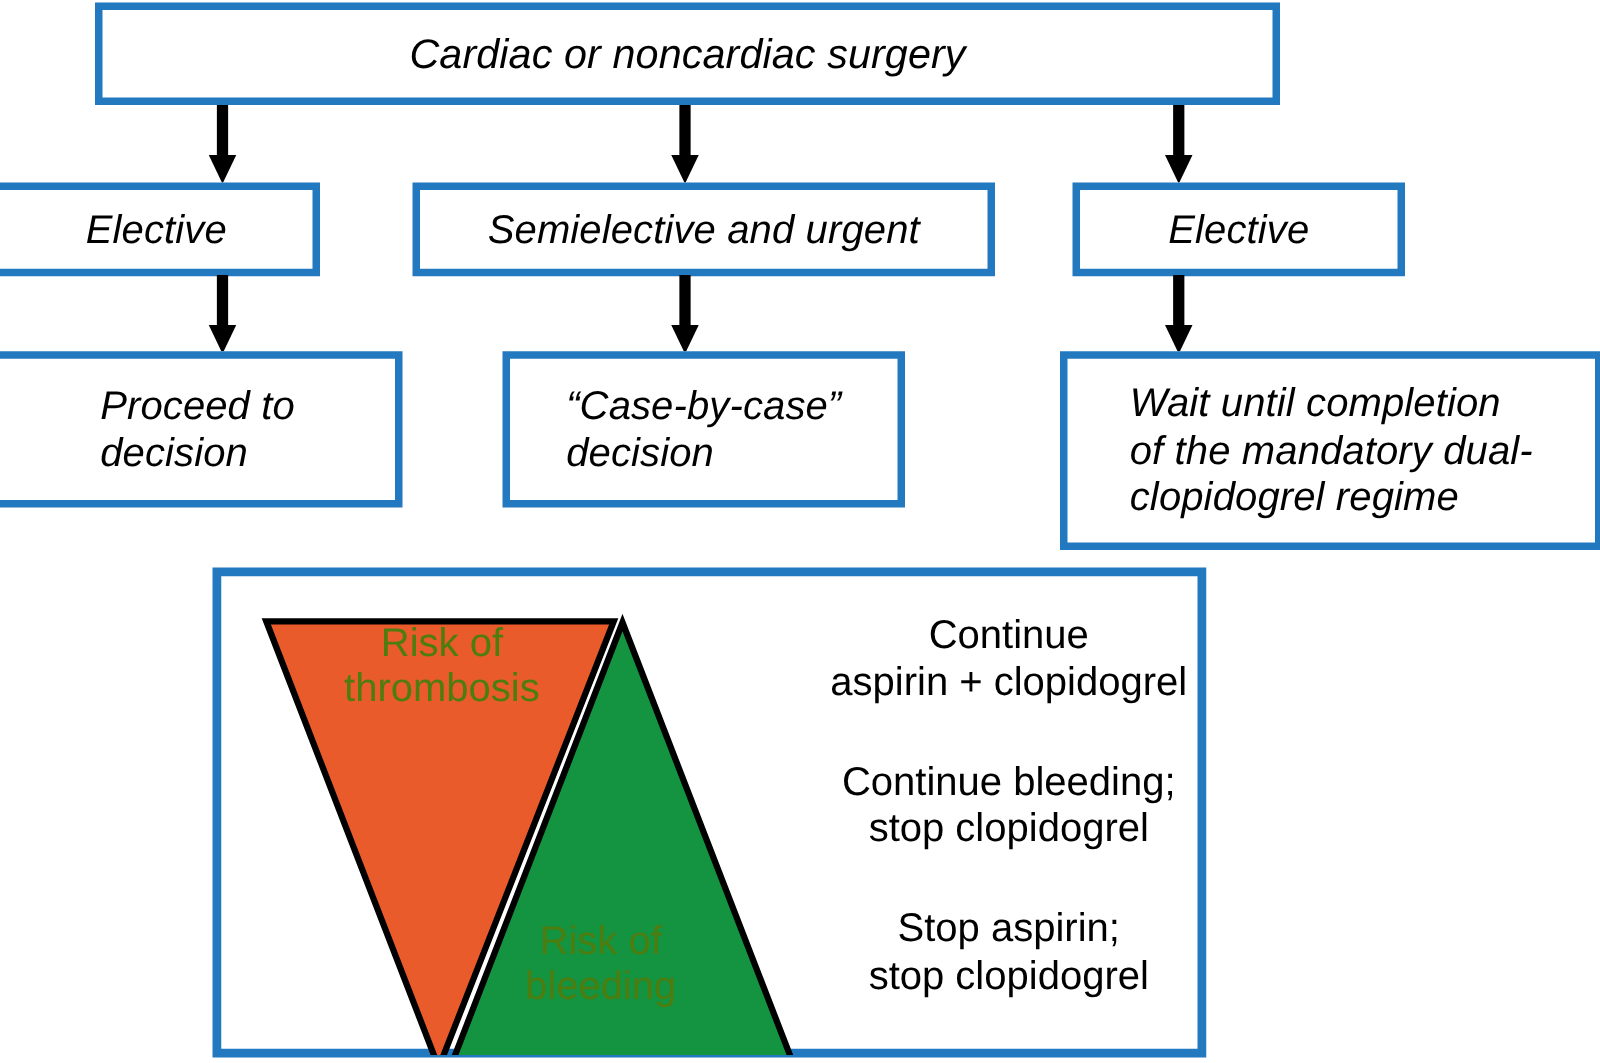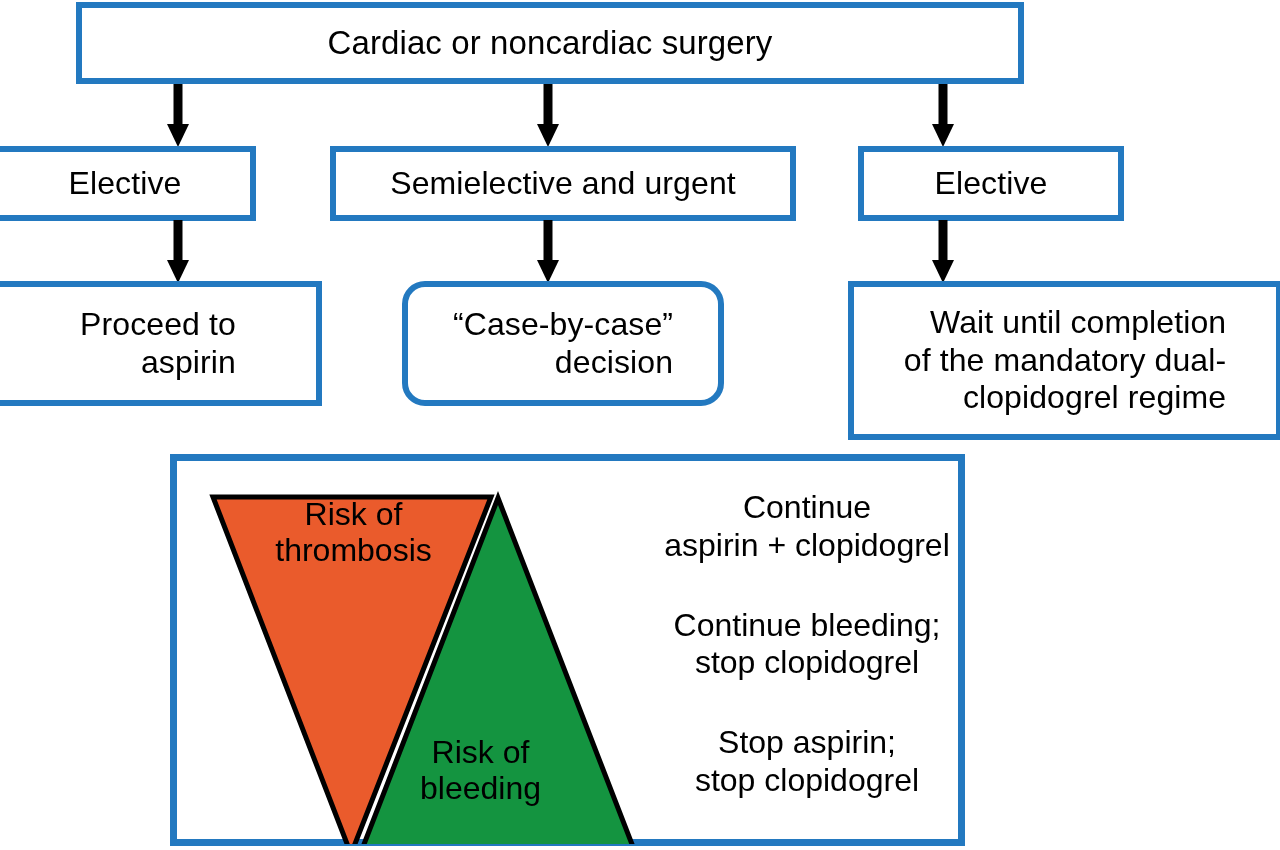--- a/index.html
+++ b/index.html
@@ -23,36 +23,37 @@
 
   
   .flow-box {
     position: absolute;
     box-sizing: border-box;
     background: #ffffff;
     border: 6px solid #2379c0;
     display: flex;
     align-items: center;
     justify-content: center;
-    text-align: right;
+    text-align: left;
     line-height: 1.18;
     letter-spacing: 0.1px;
+    font-style: italic;
   }
   .flow-box .box-label {
     display: block;
     padding: 0 10px;
     white-space: pre-line;
   }
 
   #box-surgery      { left: 76px;  top: 2px;   width: 948px; height: 82px;  font-size: 33px; }
   #box-emergency    { left: -6px;  top: 146px; width: 262px; height: 75px;  font-size: 32px; }
   #box-semielective { left: 330px; top: 146px; width: 466px; height: 75px;  font-size: 32px; }
   #box-elective     { left: 858px; top: 146px; width: 266px; height: 75px;  font-size: 32px; }
   #box-proceed      { left: -6px;  top: 281px; width: 328px; height: 125px; font-size: 32px; }
-  #box-casebycase   { left: 402px; top: 281px; width: 322px; height: 125px; font-size: 32px; border-radius: 23px; }
+  #box-casebycase   { left: 402px; top: 281px; width: 322px; height: 125px; font-size: 32px; }
   #box-wait         { left: 848px; top: 281px; width: 434px; height: 159px; font-size: 32px; }
 
   
   .arrow {
     position: absolute;
     width: 26px;
   }
   .arrow svg { display: block; }
 
   #arrow-surgery-emergency    { left: 165px; top: 84px;  height: 64px; }
@@ -80,21 +81,21 @@
     width: 460px;
     height: 370px;
   }
   #risk-triangles svg { display: block; }
 
   .triangle-label {
     position: absolute;
     text-align: center;
     font-size: 32px;
     line-height: 1.14;
-    color: #000000;
+    color: #4d7c0f;
     white-space: pre-line;
     pointer-events: none;
   }
   #label-thrombosis { left: 40px;  top: 22px;  width: 245px; }
   #label-bleeding   { left: 182px; top: 260px; width: 215px; }
 
   #risk-actions {
     position: absolute;
     left: 480px;
     top: 28px;
@@ -163,21 +164,21 @@
   </div>
   <div class="arrow" id="arrow-elective-wait">
     <svg width="26" height="64" viewBox="0 0 26 64" aria-hidden="true">
       <line x1="13" y1="0" x2="13" y2="46" stroke="#000000" stroke-width="9"></line>
       <polygon points="13,63 2,40 24,40" fill="#000000"></polygon>
     </svg>
   </div>
 
   <div class="flow-box" id="box-proceed">
     <span class="box-label">Proceed to
-aspirin</span>
+decision</span>
   </div>
   <div class="flow-box" id="box-casebycase">
     <span class="box-label">“Case-by-case”
 decision</span>
   </div>
   <div class="flow-box" id="box-wait">
     <span class="box-label">Wait until completion
 of the mandatory dual-
 clopidogrel regime</span>
   </div>

